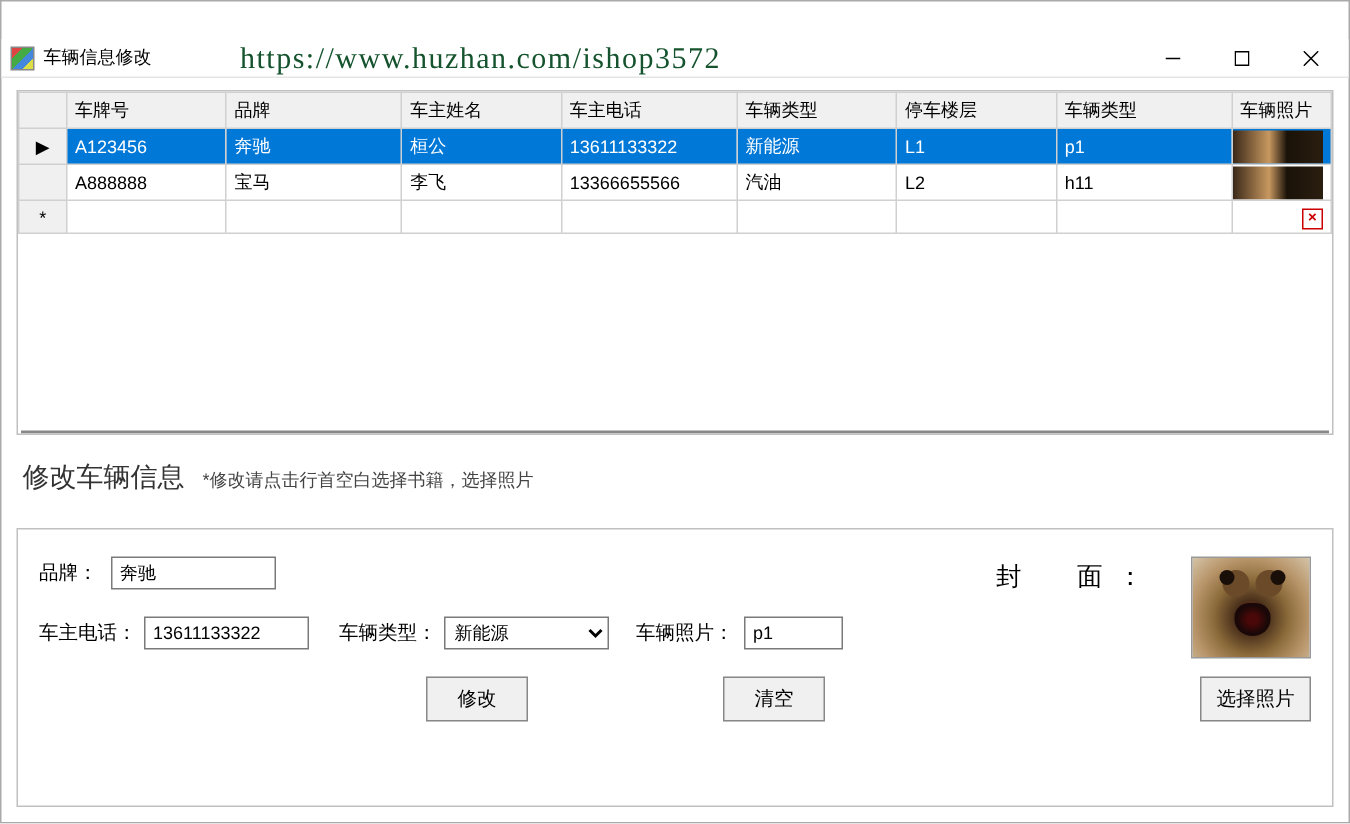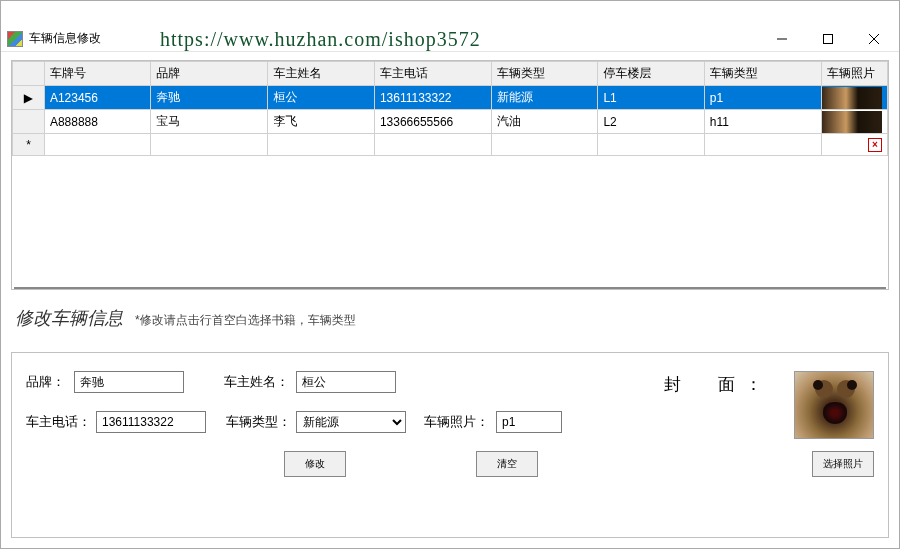--- a/index.html
+++ b/index.html
@@ -26,39 +26,39 @@
     .grid tr.selected td { background: #0078d7; color: #fff; }
     .grid tr.selected .rowhdr { background: #f0f0f0; color: #000; }
     .grid .photo-cell { padding: 0; width: 60px; }
     .grid .photo-thumb { width: 60px; height: 22px; background: linear-gradient(90deg, #3a2818 0%, #c89860 40%, #1a1208 60%, #2a1e10 100%); }
     .grid .x-icon { display: inline-block; width: 14px; height: 14px; border: 1px solid #c00; color: #c00; font-size: 10px; line-height: 12px; text-align: center; font-weight: bold; }
     
     .hr-thick { margin: 8px 2px 0 2px; border: none; border-top: 2px solid #888; }
     
     .form-section { margin-top: 16px; }
     .form-title-row { display: flex; align-items: baseline; margin-bottom: 22px; padding-left: 4px; }
-    .form-title { font-size: 18px; color: #333; margin-right: 12px; font-style: italic; }
+    .form-title { font-size: 18px; color: #333; margin-right: 12px; }
     .form-hint { font-size: 12px; color: #444; }
     
     .form-panel { border: 1px solid #c0c0c0; background: #fff; padding: 18px 14px 14px 14px; position: relative; height: 186px; }
     
     .form-row { display: flex; align-items: center; margin-bottom: 18px; }
     .form-group { display: flex; align-items: center; }
     .form-label { font-size: 13px; color: #000; text-align: left; }
     .form-input { border: 1px solid #7a7a7a; height: 22px; padding: 2px 5px; font-size: 12px; background: #fff; }
     .form-select { border: 1px solid #7a7a7a; height: 22px; padding: 1px 2px; font-size: 12px; background: #fff; }
     
     .cover-area { position: absolute; right: 14px; top: 18px; display: flex; align-items: flex-start; }
     .cover-label { font-size: 17px; margin-right: 22px; margin-top: 2px; letter-spacing: 10px; }
     .cover-img { width: 80px; height: 68px; border: 1px solid #999; background: radial-gradient(ellipse at 50% 60%, #8b1a1a 8%, #4a2f1a 20%, #8b6b3a 45%, #b8956a 70%, #d4c4a8 100%); position: relative; overflow: hidden; }
     .cover-img::before { content: ''; position: absolute; top: 8px; left: 18px; width: 10px; height: 10px; background: #1a0f08; border-radius: 50%; box-shadow: 34px 0 0 #1a0f08, 6px 4px 0 4px #6b4a2a, 28px 4px 0 4px #6b4a2a; }
     .cover-img::after { content: ''; position: absolute; top: 30px; left: 28px; width: 24px; height: 22px; background: radial-gradient(ellipse, #4a0808 20%, #1a0808 60%); border-radius: 50% 50% 60% 60%; }
     
     .btn-row { display: flex; align-items: center; margin-top: 14px; }
-    .btn { border: 1px solid #888; background: #f0f0f0; padding: 5px 20px; font-size: 10px; cursor: pointer; }
+    .btn { border: 1px solid #888; background: #f0f0f0; padding: 5px 20px; font-size: 13px; cursor: pointer; }
   </style>
 </head>
 <body>
 
 <div class="window">
   <div class="titlebar">
     <div class="titlebar-icon"></div>
     <div class="titlebar-text">车辆信息修改</div>
     <div class="win-controls">
       <div class="win-btn">
@@ -138,32 +138,28 @@
             </tr>
           </tbody>
       </table>
       <div style="flex:1"></div>
       <hr class="hr-thick">
     </div>
 
     <div class="form-section">
       <div class="form-title-row">
         <span class="form-title">修改车辆信息</span>
-        <span class="form-hint">*修改请点击行首空白选择书籍，车辆类型</span>
+        <span class="form-hint">*修改请点击行首空白选择书籍，选择照片</span>
       </div>
 
       <div class="form-panel">
         <div class="form-row">
           <div class="form-group" style="width:198px">
             <span class="form-label" style="width:48px">品牌：</span>
             <input class="form-input" style="width: 110px;" value="奔驰">
-          </div>
-          <div class="form-group" style="width:210px">
-            <span class="form-label" style="width:72px">车主姓名：</span>
-            <input class="form-input" style="width: 100px;" value="桓公">
           </div>
         </div>
 
         <div class="form-row">
           <div class="form-group" style="width:200px">
             <span class="form-label" style="width:70px">车主电话：</span>
             <input class="form-input" style="width: 110px;" value="13611133322">
           </div>
           <div class="form-group" style="width:198px">
             <span class="form-label" style="width:70px">车辆类型：</span>

